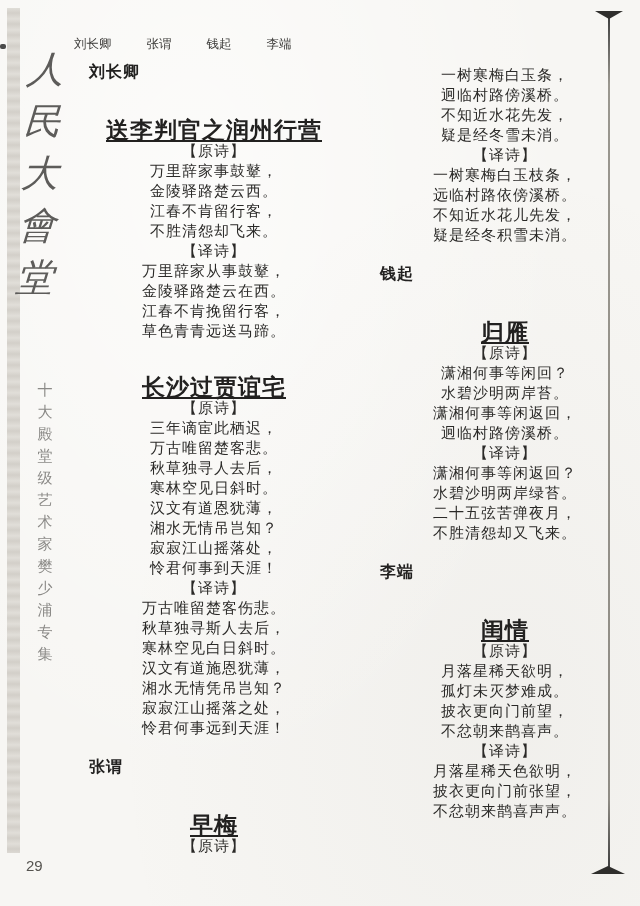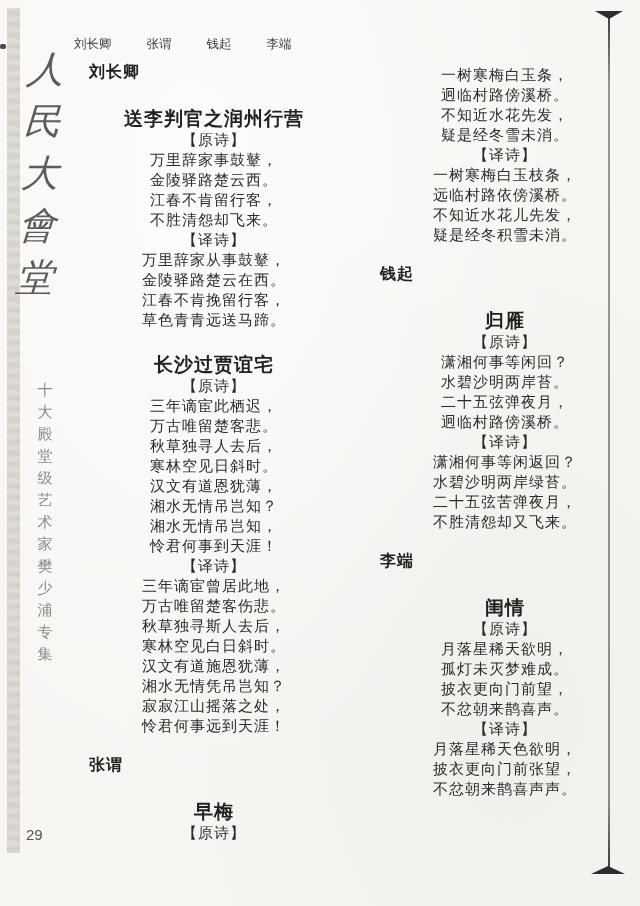--- a/index.html
+++ b/index.html
@@ -48,27 +48,27 @@
   .col-right { left:376px; top:65px; }
 
   .blk { font-size:15px; line-height:20px; letter-spacing:1px; color:#2b2a28; }
   .blk.author {
     text-align:left; padding-left:4px;
     font-family:"Liberation Sans", sans-serif; font-weight:bold;
     font-size:16px; line-height:24px; color:#222120;
   }
   .blk.title {
     font-family:"Liberation Sans", sans-serif; font-weight:bold;
-    font-size:19px; line-height:22px; margin-top:7px; color:#222120;
+    font-size:23px; line-height:22px; margin-top:18px; color:#222120;text-decoration:underline;
   }
   .blk.gap { height:17px; }
 
   
   .page-number {
-    position:absolute; left:26px; top:826px; font-size:15px; color:#55534f;
+    position:absolute; left:26px; top:857px; font-size:15px; color:#55534f;
     font-family:"Liberation Sans", sans-serif;
   }
 
   
   .binding-line {
     position:absolute; left:608px; top:16px; width:2px; height:852px;
     background:linear-gradient(to bottom, #3f3f3f, #9a978f 8%, #8f8c85 92%, #3f3f3f);
   }
   .binding-tri-top {
     position:absolute; left:595px; top:11px; width:0; height:0;
@@ -135,24 +135,23 @@
       <div class="blk line">草色青青远送马蹄。</div>
       <div class="blk gap"></div>
       <div class="blk title">长沙过贾谊宅</div>
       <div class="blk label">【原诗】</div>
       <div class="blk line">三年谪宦此栖迟，</div>
       <div class="blk line">万古唯留楚客悲。</div>
       <div class="blk line">秋草独寻人去后，</div>
       <div class="blk line">寒林空见日斜时。</div>
       <div class="blk line">汉文有道恩犹薄，</div>
       <div class="blk line">湘水无情吊岂知？</div>
-      <div class="blk line">湘水无情吊岂知，</div>
+      <div class="blk line">寂寂江山摇落处，</div>
       <div class="blk line">怜君何事到天涯！</div>
       <div class="blk label">【译诗】</div>
-      <div class="blk line">三年谪宦曾居此地，</div>
       <div class="blk line">万古唯留楚客伤悲。</div>
       <div class="blk line">秋草独寻斯人去后，</div>
       <div class="blk line">寒林空见白日斜时。</div>
       <div class="blk line">汉文有道施恩犹薄，</div>
       <div class="blk line">湘水无情凭吊岂知？</div>
       <div class="blk line">寂寂江山摇落之处，</div>
       <div class="blk line">怜君何事远到天涯！</div>
       <div class="blk gap"></div>
       <div class="blk author">张谓</div>
       <div class="blk gap"></div>
@@ -169,21 +168,21 @@
       <div class="blk line">远临村路依傍溪桥。</div>
       <div class="blk line">不知近水花儿先发，</div>
       <div class="blk line">疑是经冬积雪未消。</div>
       <div class="blk gap"></div>
       <div class="blk author">钱起</div>
       <div class="blk gap"></div>
       <div class="blk title">归雁</div>
       <div class="blk label">【原诗】</div>
       <div class="blk line">潇湘何事等闲回？</div>
       <div class="blk line">水碧沙明两岸苔。</div>
-      <div class="blk line">二十五弦弹夜月，</div>
+      <div class="blk line">潇湘何事等闲返回，</div>
       <div class="blk line">迥临村路傍溪桥。</div>
       <div class="blk label">【译诗】</div>
       <div class="blk line">潇湘何事等闲返回？</div>
       <div class="blk line">水碧沙明两岸绿苔。</div>
       <div class="blk line">二十五弦苦弹夜月，</div>
       <div class="blk line">不胜清怨却又飞来。</div>
       <div class="blk gap"></div>
       <div class="blk author">李端</div>
       <div class="blk gap"></div>
       <div class="blk title">闺情</div>

